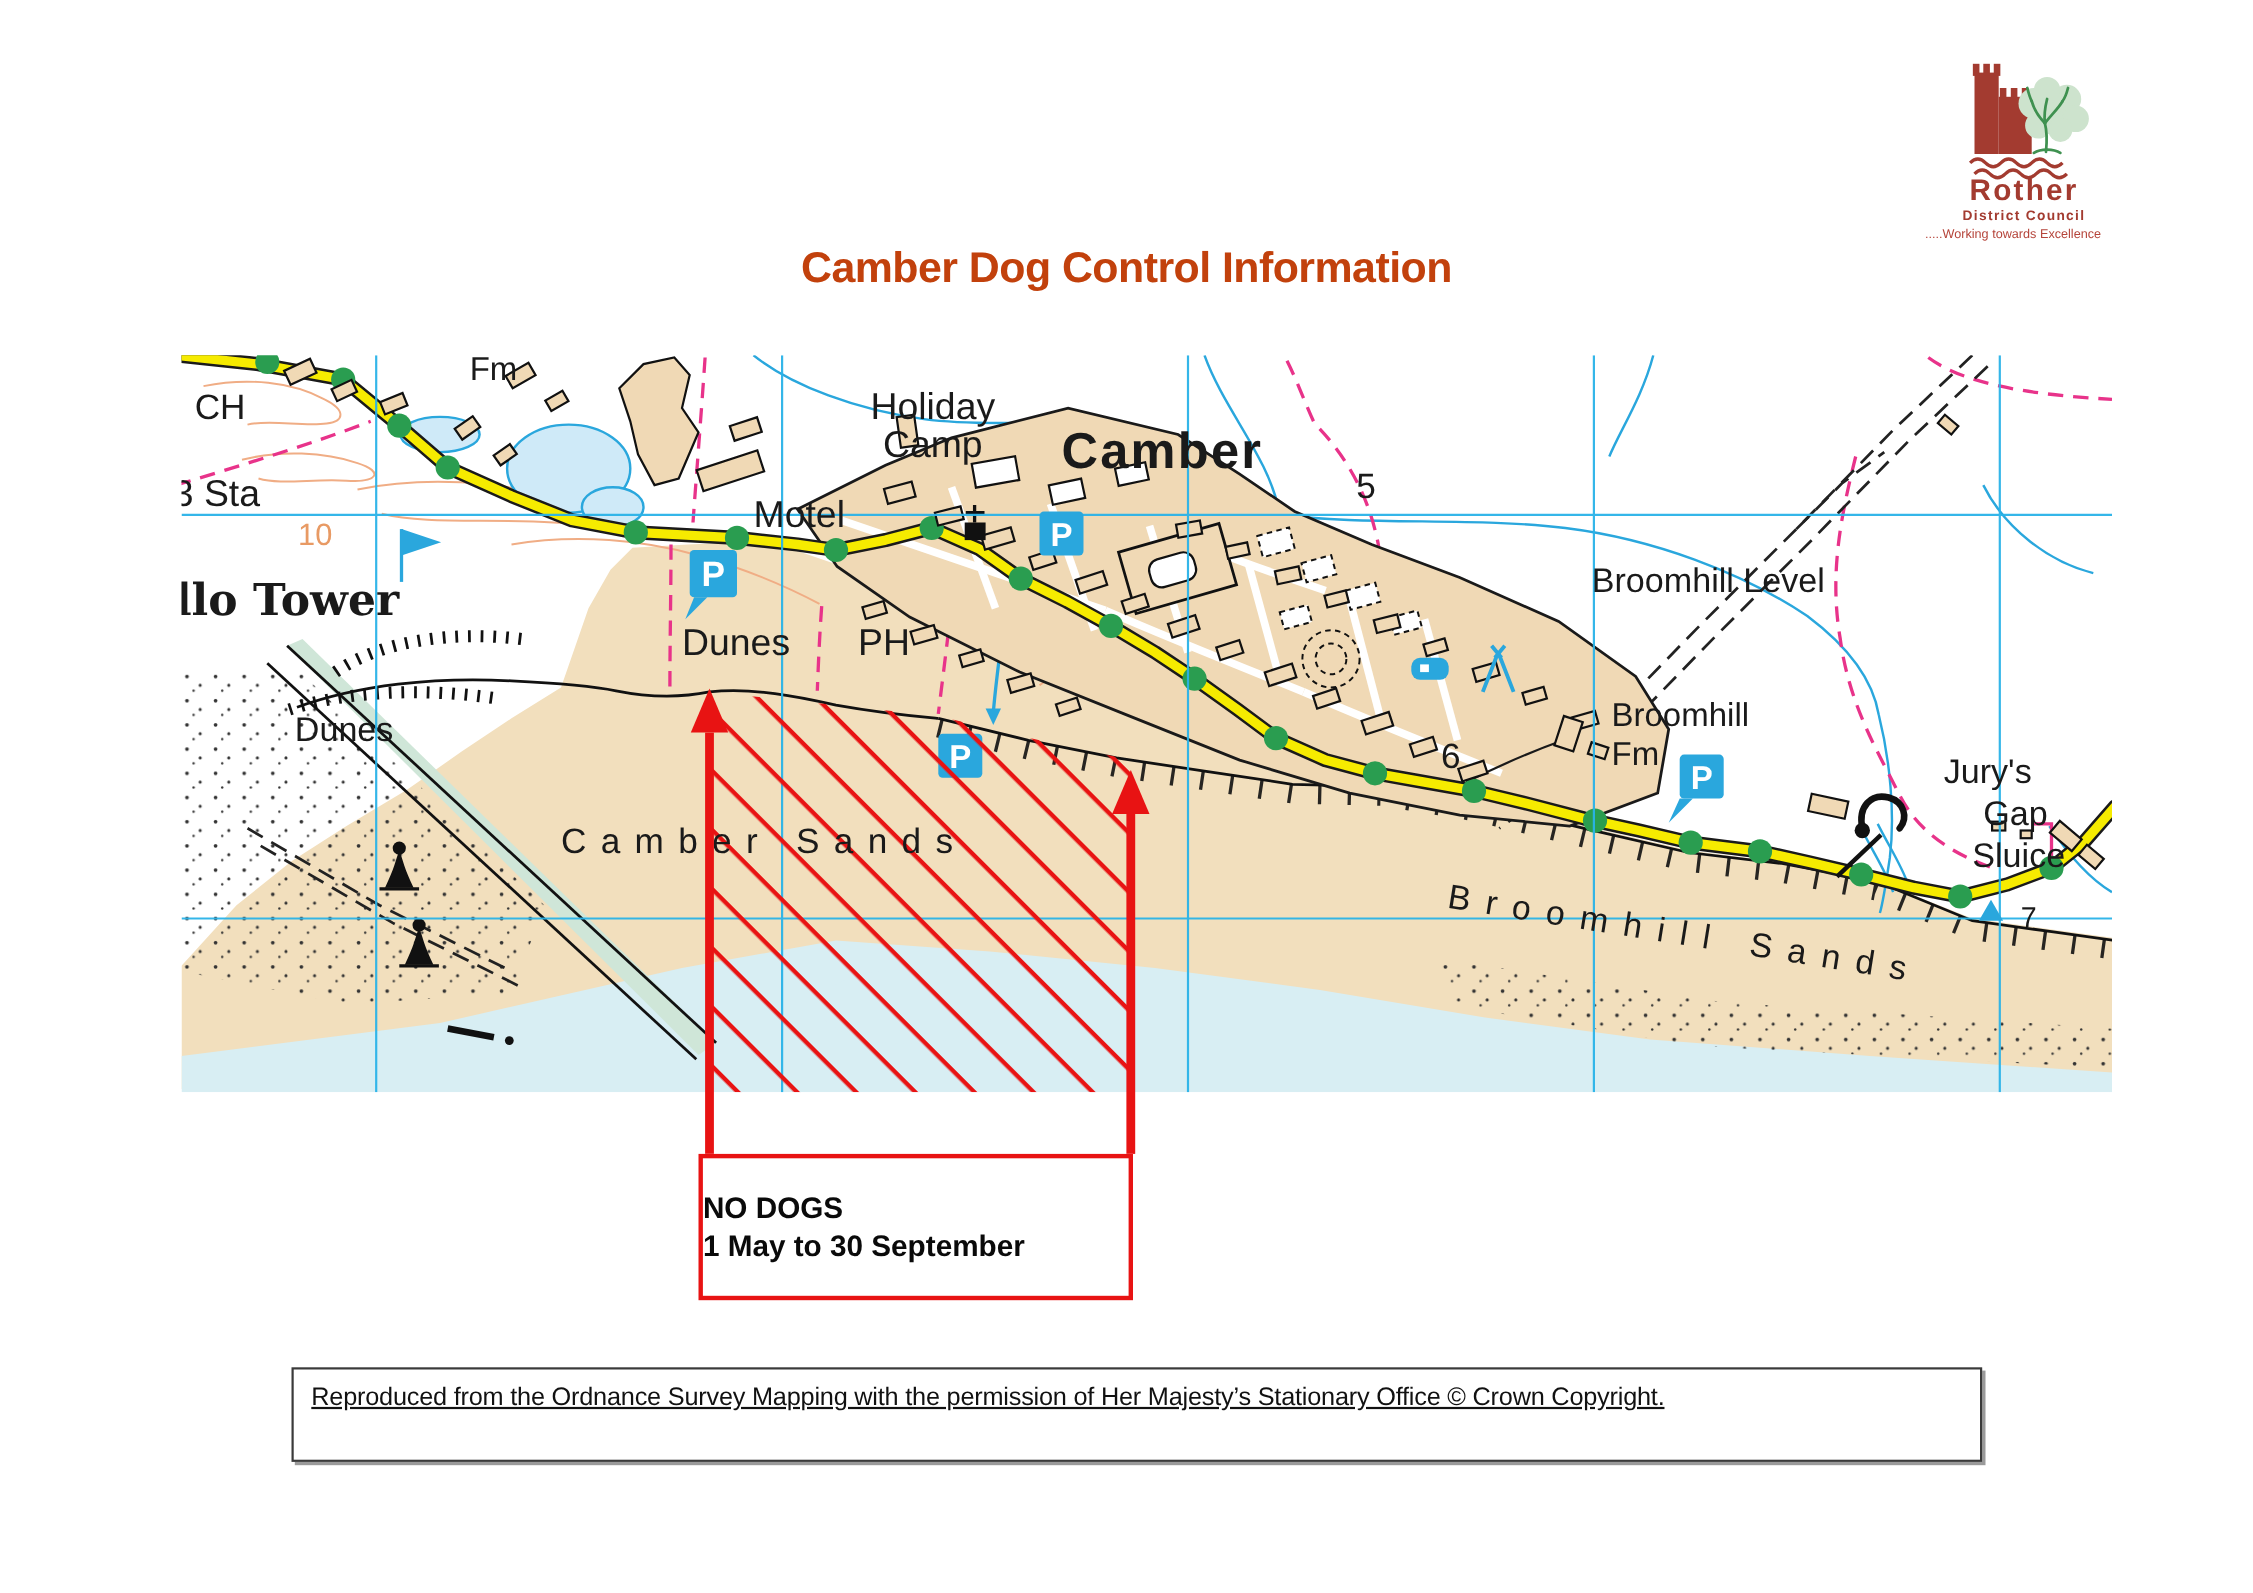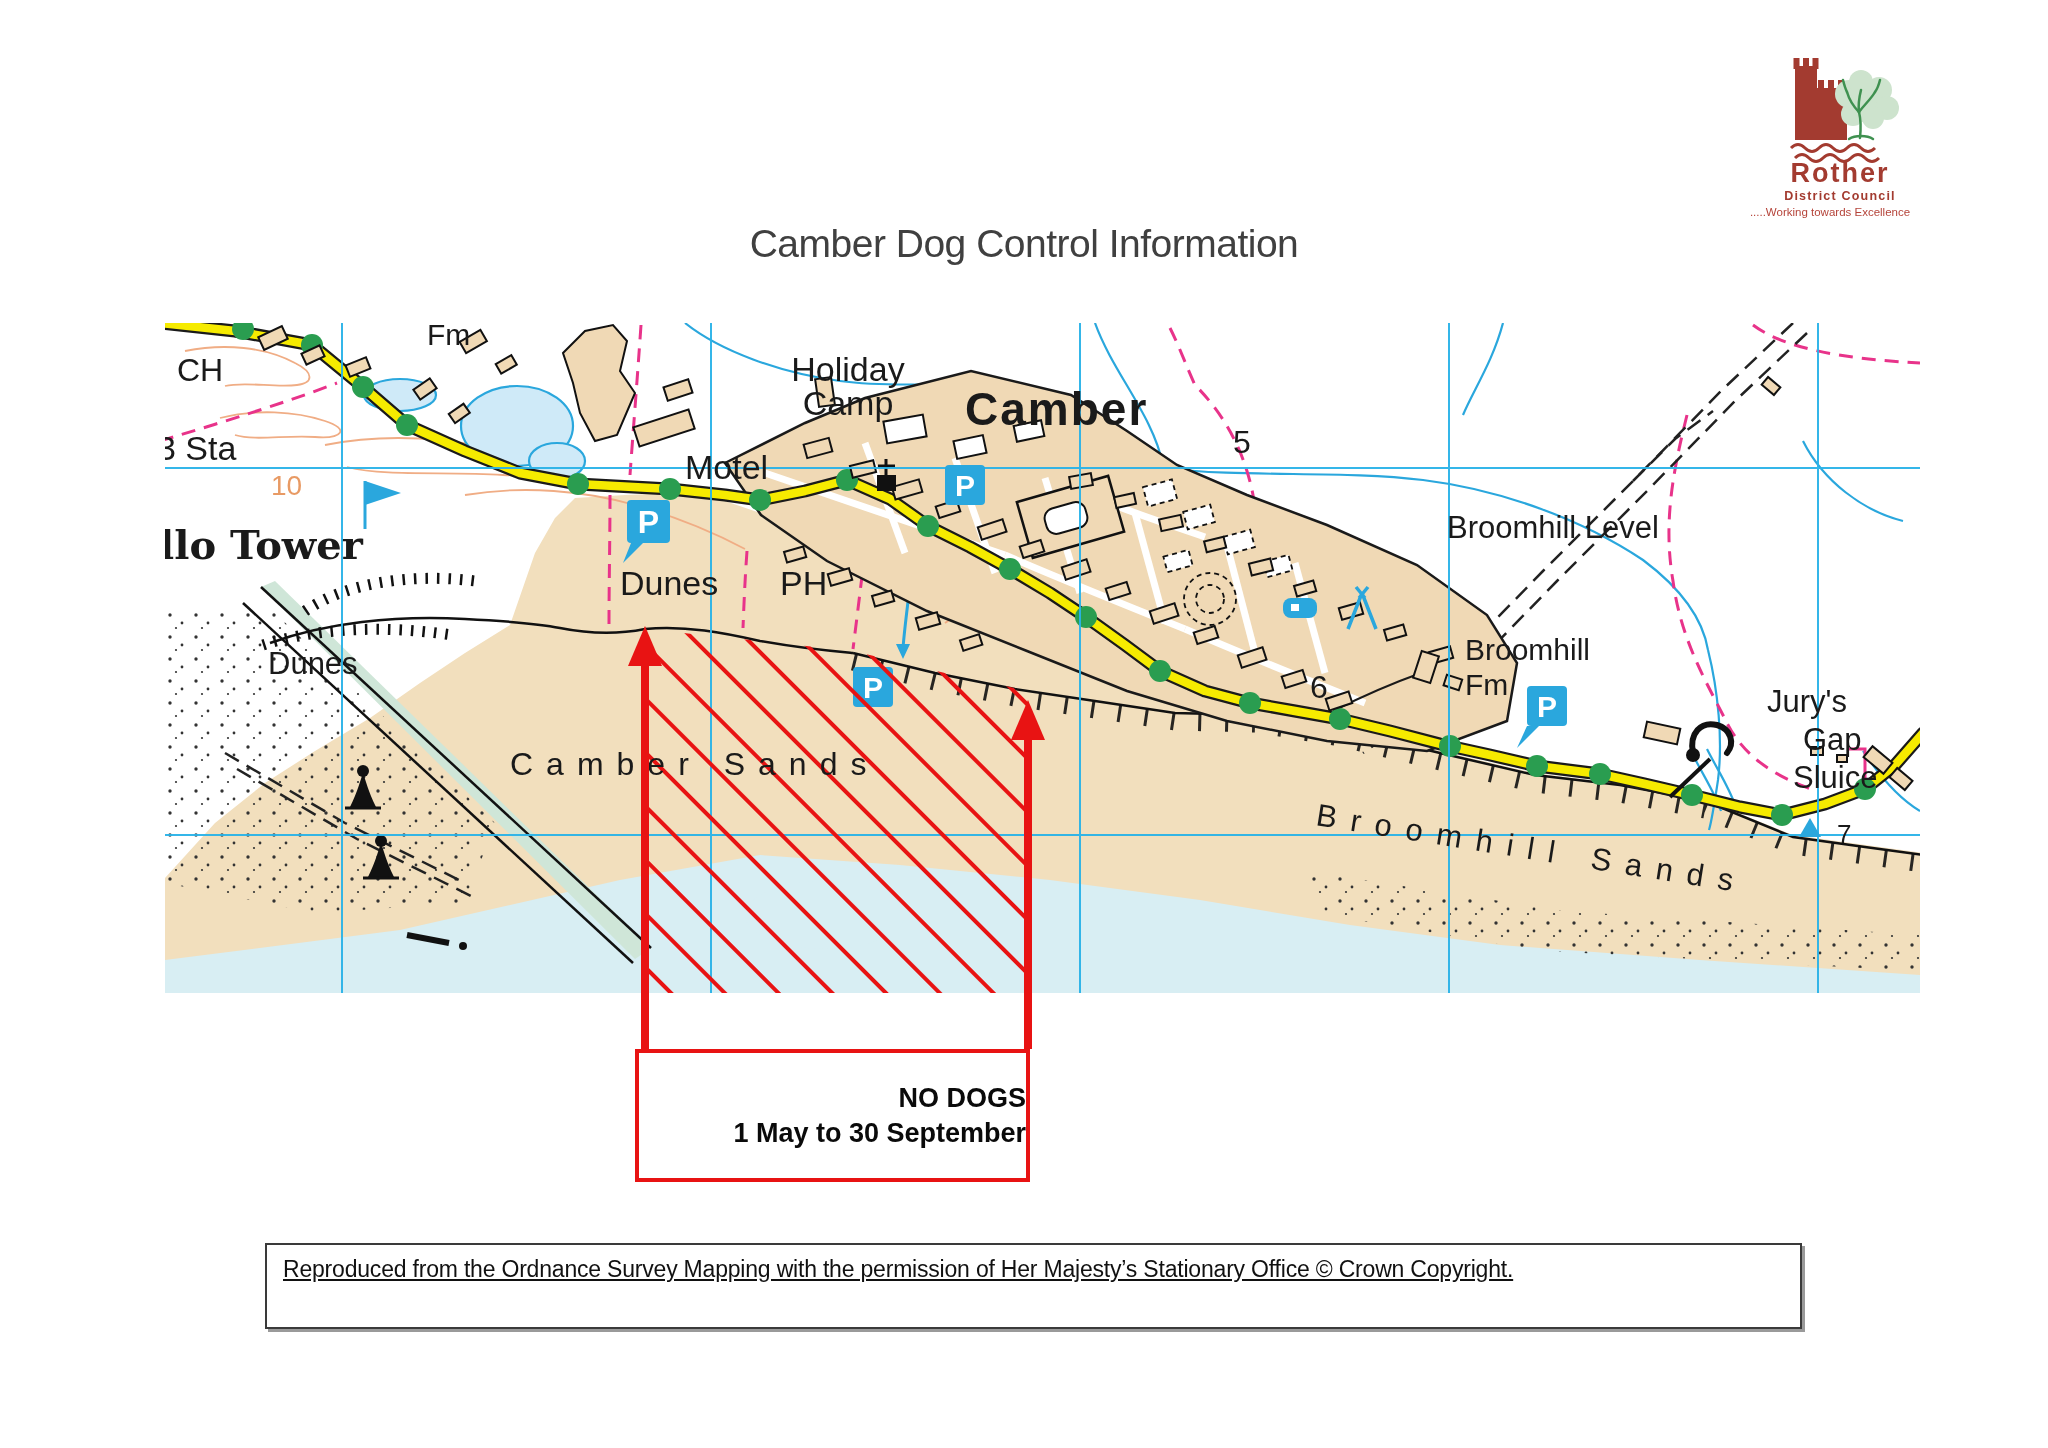--- a/index.html
+++ b/index.html
@@ -1,31 +1,31 @@
 <!DOCTYPE html>
 <html><head>
 <meta charset="utf-8">
 <style>
   html,body{margin:0;padding:0;background:#fff;}
   .page{position:relative;width:2048px;height:1448px;background:#ffffff;overflow:hidden;
         font-family:"Liberation Sans",sans-serif;color:#111;border-radius:14px;}
   .page-title{position:absolute;top:222px;left:0;width:100%;text-align:center;
-        font-size:39px;font-weight:normal;letter-spacing:-0.5px;color:#404040;}
+        font-size:39px;font-weight:bold;letter-spacing:-0.5px;color:#c2410c;}
   .map-wrap{position:absolute;left:165px;top:323px;width:1755px;height:670px;}
   .map-wrap svg{display:block;overflow:hidden;}
   .logo{position:absolute;left:1725px;top:52px;width:235px;height:170px;}
   .arrow{position:absolute;display:flex;flex-direction:column;align-items:center;}
   .arrow .head{width:0;height:0;border-left:17px solid transparent;border-right:17px solid transparent;
         border-bottom:40px solid #e81313;}
   .arrow .shaft{width:8px;flex:1;background:#e81313;}
   .arrow-left{left:628px;top:626px;width:34px;height:423px;}
   .arrow-right{left:1011px;top:700px;width:34px;height:349px;}
   .nodogs{position:absolute;left:635px;top:1049px;width:395px;height:133px;border:4px solid #e81313;
         box-sizing:border-box;background:#fff;display:flex;flex-direction:column;justify-content:center;
-        text-align:right;font-weight:bold;font-size:27px;line-height:35px;color:#0a0a0a;}
+        text-align:left;font-weight:bold;font-size:27px;line-height:35px;color:#0a0a0a;}
   .copyright{position:absolute;left:265px;top:1243px;width:1537px;height:86px;border:2px solid #3a3a3a;
         box-shadow:3px 3px 0 #9a9a9a;box-sizing:border-box;background:#fff;padding:9px 16px;
         font-size:23px;line-height:30px;letter-spacing:-0.2px;color:#111;text-decoration:underline;}
   text{font-family:"Liberation Sans",sans-serif;}
   .blackletter{font-family:"DejaVu Serif","Liberation Serif",serif;font-weight:bold;}
 </style>
 </head>
 <body>
 
 <div class="page">

